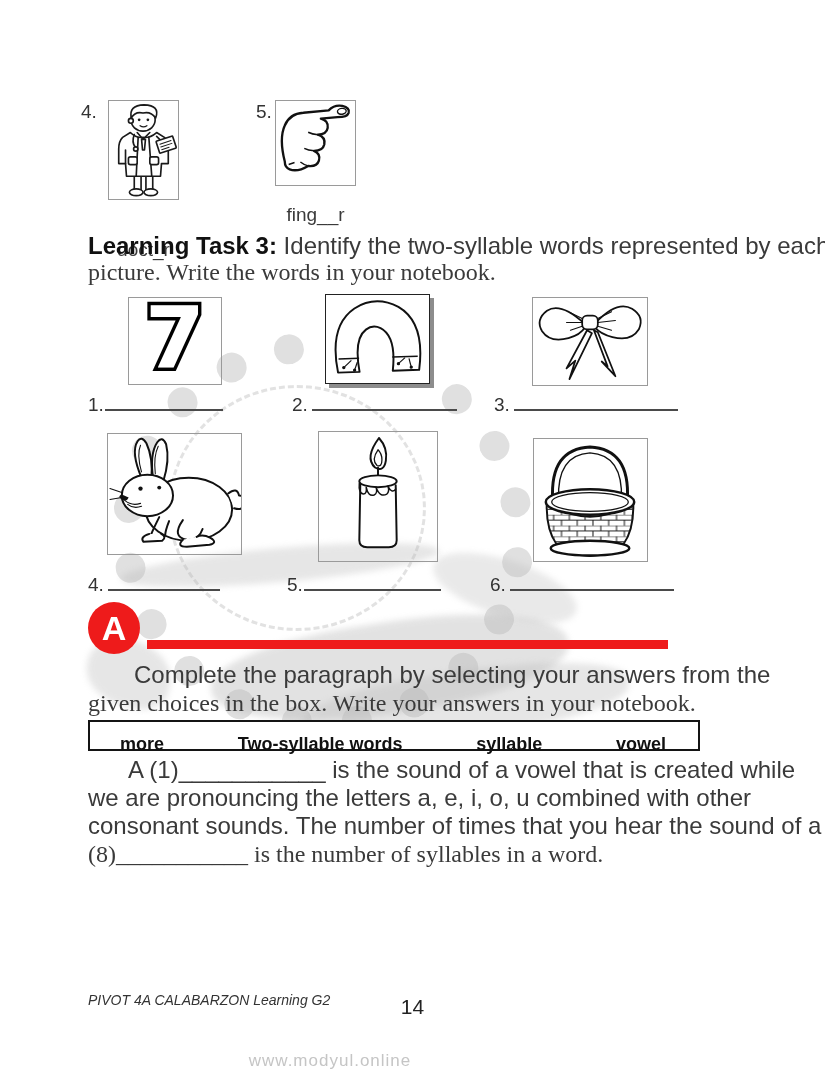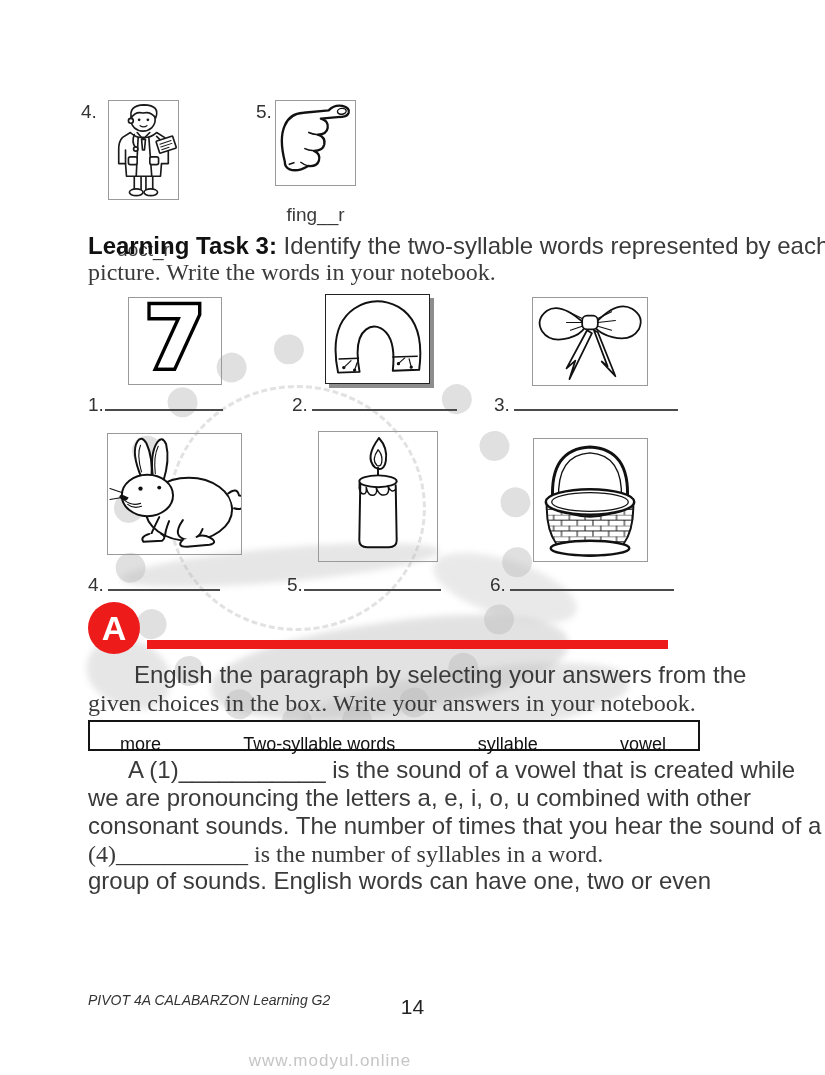--- a/index.html
+++ b/index.html
@@ -38,21 +38,21 @@
     left:88px;top:602px;width:52px;height:52px;border-radius:50%;
     background:#ee1b1b;color:#fff;font-size:34px;font-weight:bold;
     text-align:center;line-height:52px;
   }
   .redbar{left:147px;top:640px;width:521px;height:9px;background:#ee1b1b;}
   .wordbox{
     left:88px;top:720px;width:612px;height:31px;border:2px solid #141414;box-sizing:border-box;
     display:flex;align-items:center;justify-content:space-between;
     padding:0 32px 0 30px;background:#fff;
   }
-  .wordbox span{font-weight:normal;font-size:18px;color:#111;white-space:nowrap;margin-top:17px;}
+  .wordbox span{font-weight:bold;font-size:18px;color:#111;white-space:nowrap;margin-top:17px;}
   
   .footer-module{left:88px;top:992px;font-size:14px;font-style:italic;color:#333;}
   .footer-page{left:0;top:995px;width:825px;text-align:center;font-size:21px;color:#222;}
   .footer-site{left:0;top:1051px;width:660px;text-align:center;font-size:17px;color:#c5c5c5;letter-spacing:1px;}
 </style>
 </head>
 <body>
 
 <div id="page">
 
@@ -202,39 +202,38 @@
   </div>
 
   <div class="abs num" style="left:88px;top:574px;"><span>4.</span><span class="blank-line" style="width:112px;"></span></div>
   <div class="abs num" style="left:287px;top:574px;"><span>5.</span><span class="blank-line" style="width:137px;margin-left:1px;"></span></div>
   <div class="abs num" style="left:490px;top:574px;"><span>6.</span><span class="blank-line" style="width:164px;"></span></div>
 
   <div class="abs badge">A</div>
   <div class="abs redbar"></div>
 
   <div class="abs para" style="left:88px;top:661px;width:613px;">
-    <div class="line ind46">English the paragraph by selecting your answers from the</div>
+    <div class="line ind46">Complete the paragraph by selecting your answers from the</div>
     <div class="line last">given choices in the box. Write your answers in your notebook.</div>
   </div>
 
   <div class="abs wordbox">
     <span>more</span>
     <span>Two-syllable words</span>
     <span>syllable</span>
     <span>vowel</span>
   </div>
 
   <div class="abs para" style="left:88px;top:756px;width:613px;">
     <div class="line ind40">A (1)___________ is the sound of a vowel that is created while</div>
     <div class="line">we are pronouncing the letters a, e, i, o, u combined with other</div>
     <div class="line">consonant sounds. The number of times that you hear the sound of a</div>
-    <div class="line last">(4)___________ is the number of syllables in a word.</div>
+    <div class="line last">(8)___________ is the number of syllables in a word.</div>
   </div>
 
   <div class="abs para" style="left:88px;top:867px;width:613px;">
-    <div class="line">group of sounds. English words can have one, two or even</div>
   </div>
 
   <div class="abs footer-module">PIVOT 4A CALABARZON Learning G2</div>
   <div class="abs footer-page">14</div>
   <div class="abs footer-site">www.modyul.online</div>
 
 </div>
 
 </body></html>

